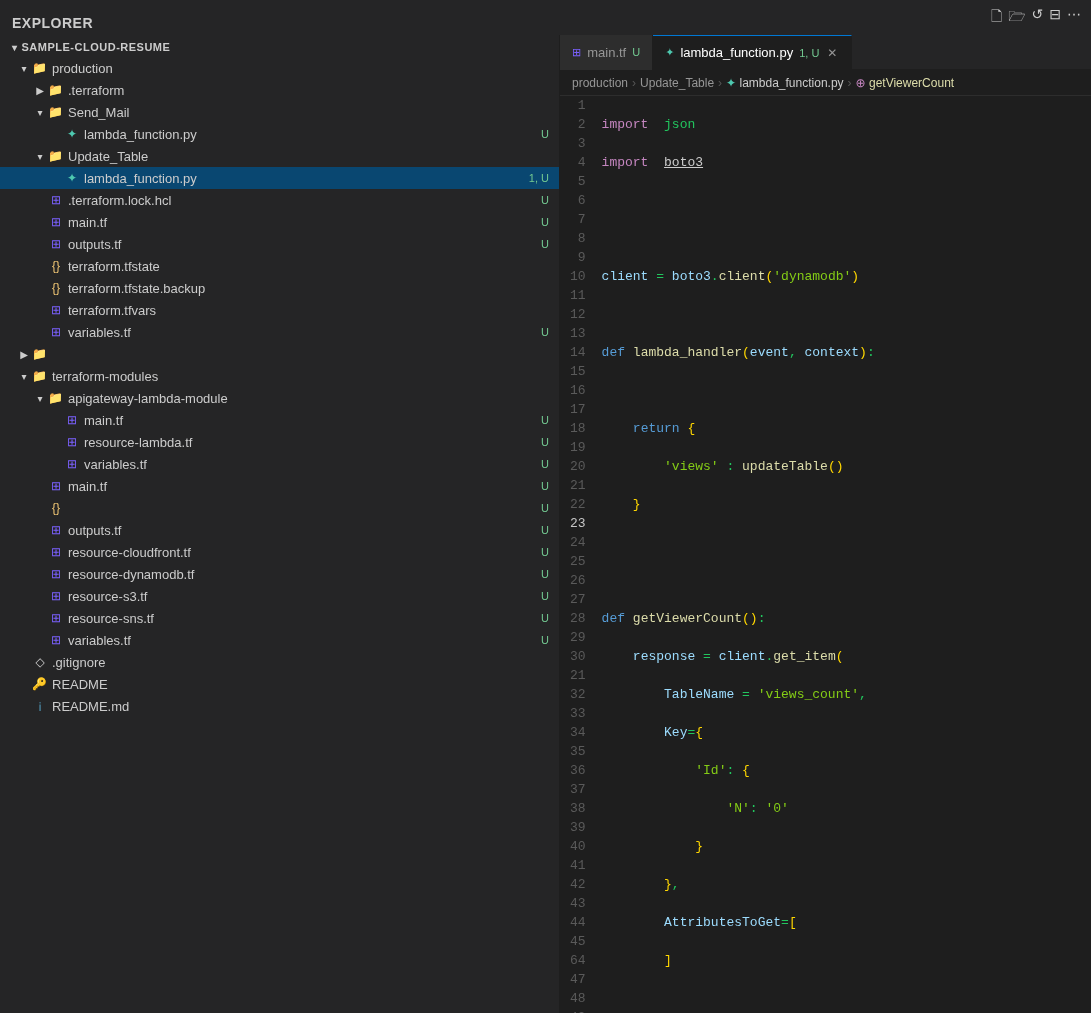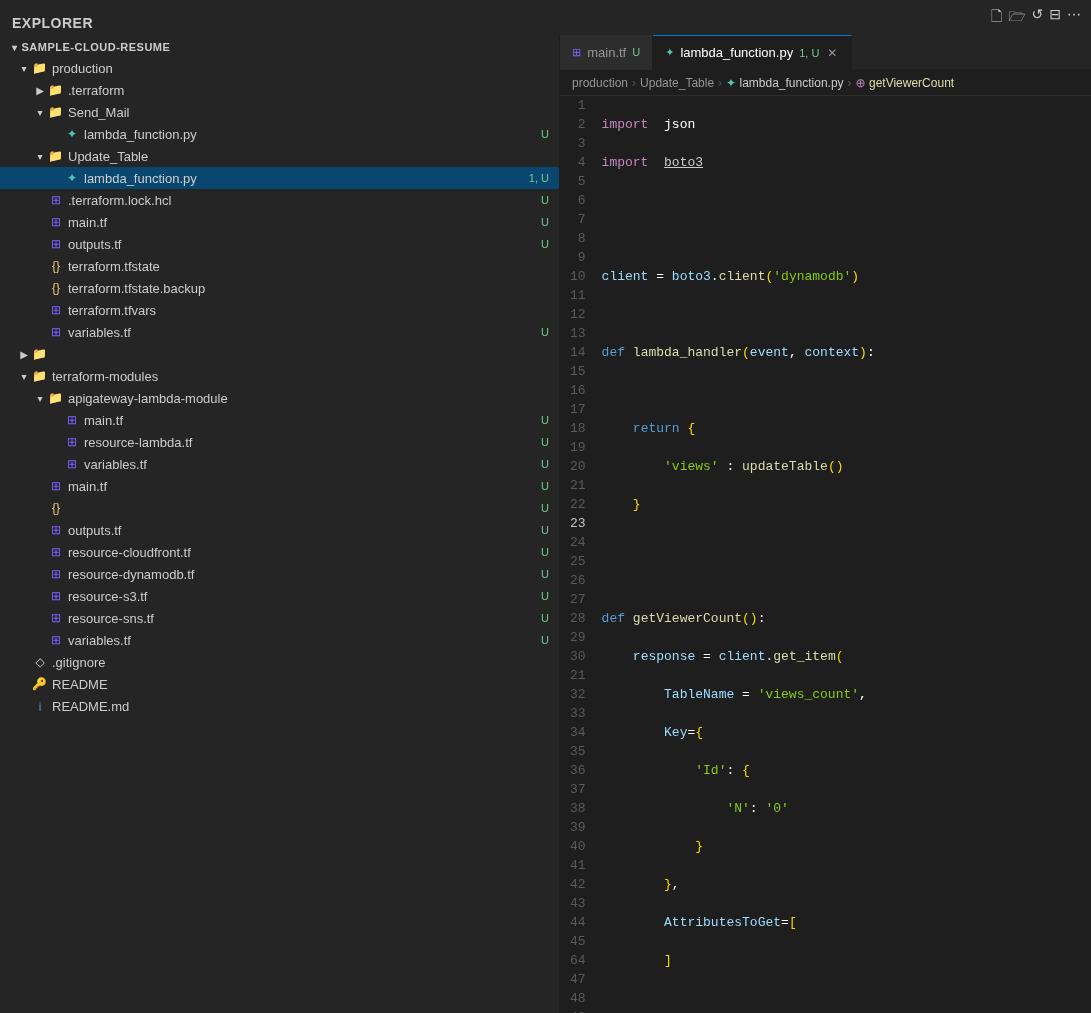--- a/index.html
+++ b/index.html
@@ -222,21 +222,21 @@
     }
     .code-line.highlighted { background: #264f78; }
 
     
     .kw { color: #569cd6; } 
     .kw2 { color: #c586c0; } 
     .fn { color: #dcdcaa; } 
     .str { color: #84cc16; } 
     .var { color: #9cdcfe; } 
     .param { color: #9cdcfe; } 
-    .plain { color: #ffffff; } 
+    .plain { color: #22c55e; } 
     .bracket { color: #ffd700; }
   </style>
 </head>
 <body>
 
 <div class="top-bar">
   <span class="explorer-title">EXPLORER</span>
   <div class="top-bar-icons">
     <span title="New File">🗋</span>
     <span title="New Folder">🗁</span>

